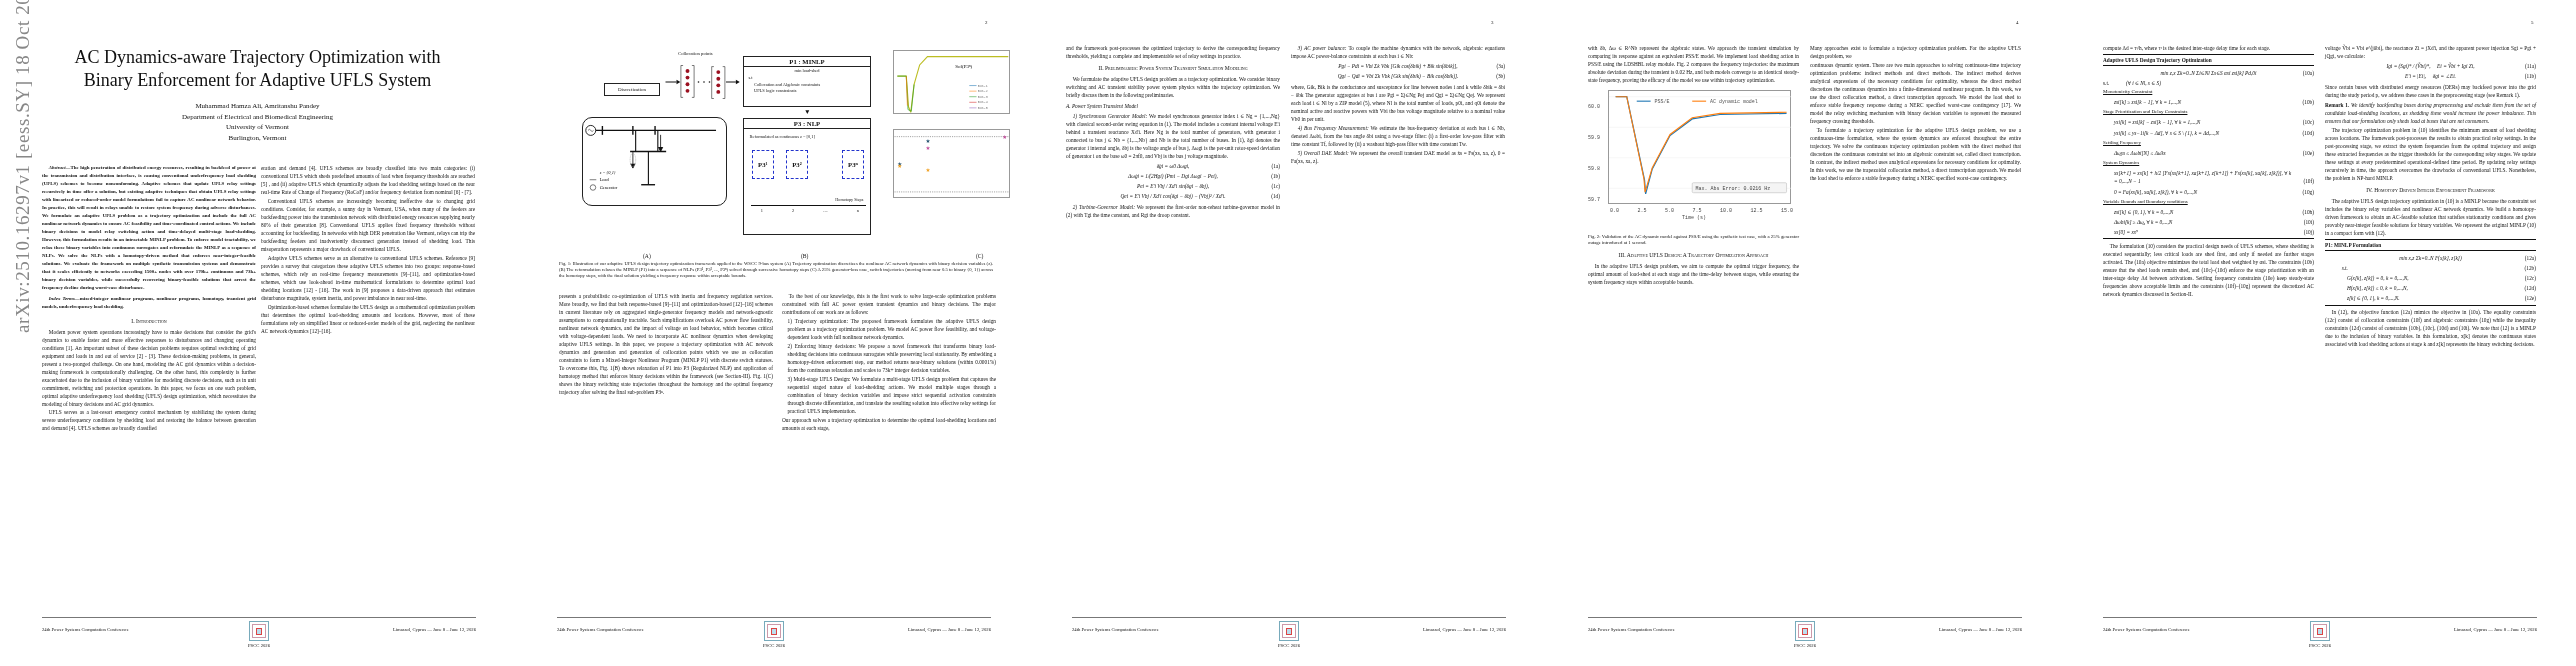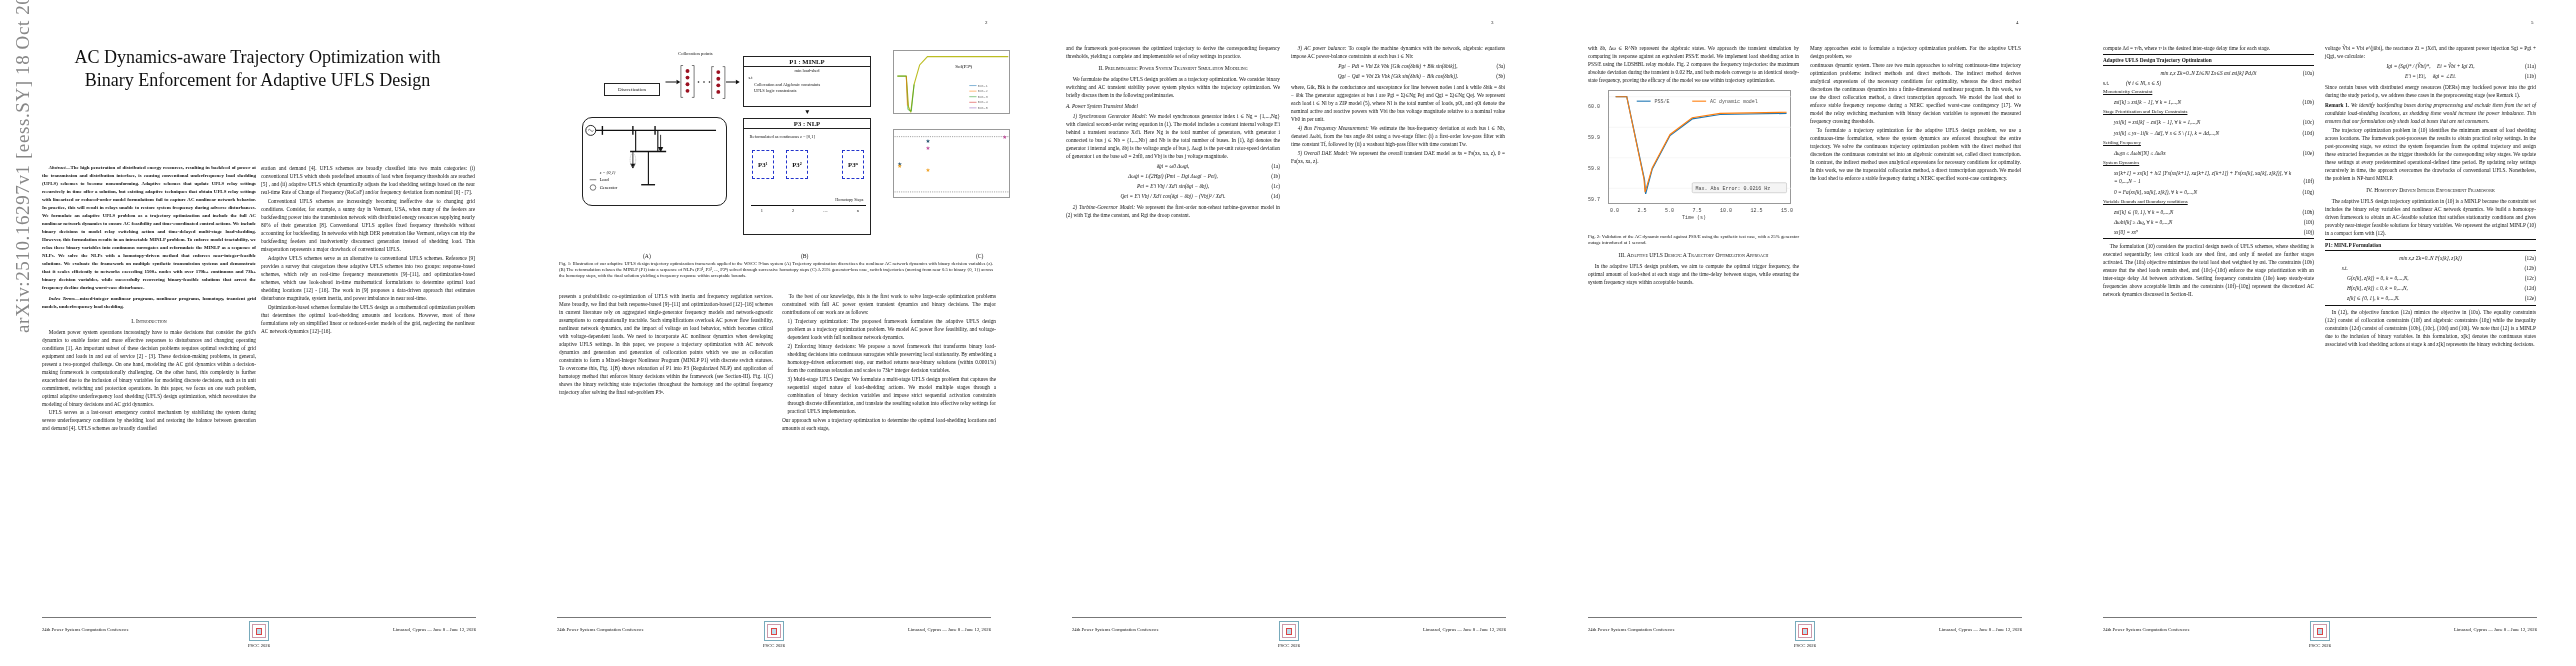--- a/index.html
+++ b/index.html
@@ -36,21 +36,27 @@
 .ul{text-decoration:underline;font-size:5px;margin:1.1px 0}
 .mono{font-family:"Liberation Mono","DejaVu Sans Mono",monospace}
 </style>
 </head>
 <body>
 
 <div class="page" style="left:0">
   <div class="arxiv">arXiv:2510.16297v1 [eess.SY] 18 Oct 2025</div>
   <div class="title">
     <div>AC Dynamics-aware Trajectory Optimization with</div>
-    <div>Binary Enforcement for Adaptive UFLS Design</div>
+    <div>Binary Enforcement for Adaptive UFLS System</div>
+  </div>
+  <div class="authors">
+    <div>Muhammad Hamza Ali, Amritanshu Pandey</div>
+    <div>Department of Electrical and Biomedical Engineering</div>
+    <div>University of Vermont</div>
+    <div>Burlington, Vermont</div>
   </div>
   <div class="abstract" style="line-height:8px">
     <span style="padding-left:6.7px"></span><i>Abstract—</i><span>The high penetration of distributed energy resources, resulting in backfeed of power at the transmission and distribution interface, is causing conventional underfrequency load shedding (UFLS) schemes to become nonconforming. Adaptive schemes that update UFLS relay settings recursively in time offer a solution, but existing adaptive techniques that obtain UFLS relay settings with linearized or reduced-order model formulations fail to capture AC nonlinear network behavior. In practice, this will result in relays unable to restore system frequency during adverse disturbances. We formulate an adaptive UFLS problem as a trajectory optimization and include the full AC nonlinear network dynamics to ensure AC feasibility and time-coordinated control actions. We include binary decisions to model relay switching action and time-delayed multi-stage load-shedding. However, this formulation results in an intractable MINLP problem. To enforce model tractability, we relax these binary variables into continuous surrogates and reformulate the MINLP as a sequence of NLPs. We solve the NLPs with a homotopy-driven method that enforces near-integer-feasible solutions. We evaluate the framework on multiple synthetic transmission systems and demonstrate that it scales efficiently to networks exceeding 1500+ nodes with over 170k+ continuous and 73k+ binary decision variables, while successfully recovering binary-feasible solutions that arrest the frequency decline during worst-case disturbance.</span>
     <div style="margin-top:3.3px;text-indent:6.7px"><i>Index Terms—</i><span>mixed-integer nonlinear programs, nonlinear programs, homotopy, transient grid models, underfrequency load shedding.</span></div>
     <div class="sect" style="font-weight:normal;margin-top:5.6px">I. Introduction</div>
     <div style="font-weight:normal;text-indent:6.7px;font-size:5.3px;line-height:8px">Modern power system operations increasingly have to make decisions that consider the grid's dynamics to enable faster and more effective responses to disturbances and changing operating conditions [1]. An important subset of these decision problems requires optimal switching of grid equipment and loads in and out of service [2] - [3]. These decision-making problems, in general, present a two-pronged challenge. On one hand, modeling the AC grid dynamics within a decision-making framework is computationally challenging. On the other hand, this complexity is further exacerbated due to the inclusion of binary variables for modeling discrete decisions, such as in unit commitment, switching and protection operations. In this paper, we focus on one such problem, optimal adaptive underfrequency load shedding (UFLS) design optimization, which necessitates the modeling of binary decisions and AC grid dynamics.</div>
     <div style="font-weight:normal;text-indent:6.7px;font-size:5.3px;line-height:8px">UFLS serves as a last-resort emergency control mechanism by stabilizing the system during severe underfrequency conditions by shedding load and restoring the balance between generation and demand [4]. UFLS schemes are broadly classified</div>
   </div>
   <div class="col" style="left:261px;top:164px;width:214px;font-size:5.3px;line-height:8px">
     <p class="ni">eration and demand [4]. UFLS schemes are broadly classified into two main categories: (i) conventional UFLS which sheds predefined amounts of load when frequency thresholds are reached [5] , and (ii) adaptive UFLS which dynamically adjusts the load shedding settings based on the near real-time Rate of Change of Frequency (RoCoF) and/or frequency deviation from nominal [6] - [7].</p>

